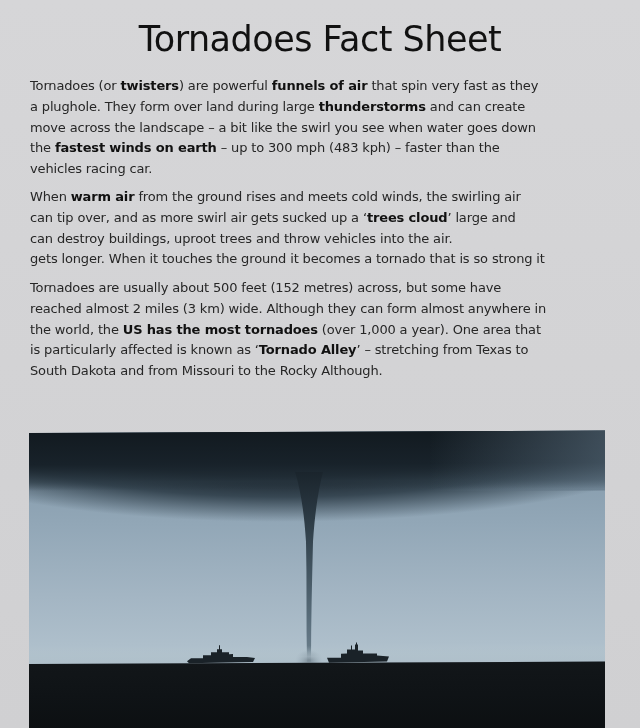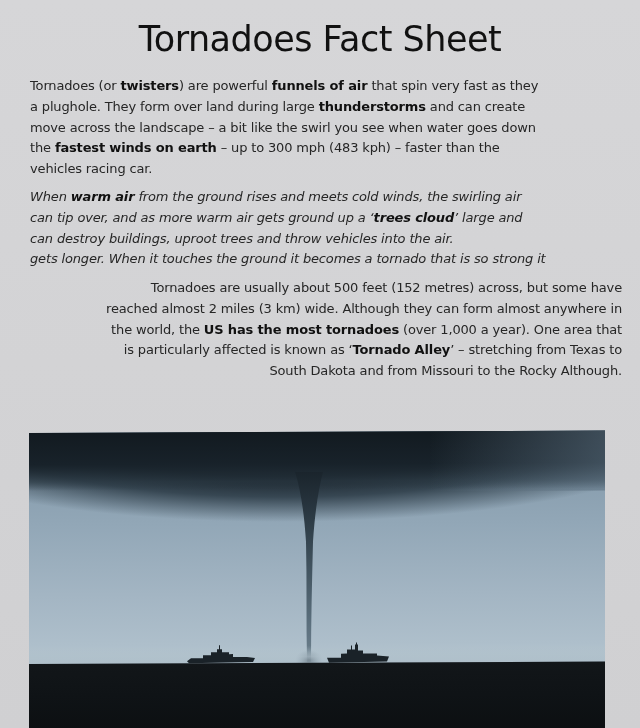--- a/index.html
+++ b/index.html
@@ -47,22 +47,22 @@
     }
     .para .line {
       display: block;
       white-space: nowrap;
     }
     .para b {
       font-weight: bold;
       color: #111;
     }
     #p1 { top: 76px; }
-    #p2 { top: 187px; font-style: italic; }
-    #p3 { top: 278px; text-align: right; }
+    #p2 { top: 187px; }
+    #p3 { top: 278px; }
 
     .photo {
       position: absolute;
       left: 29px;
       top: 433px;
       width: 576px;
       height: 300px;
       overflow: hidden;
       background: #8ea2b2;
       transform: skewY(-0.25deg);
@@ -129,21 +129,21 @@
 
   <p class="para" id="p1">
       <span class="line"><span>Tornadoes (or </span><b>twisters</b><span>) are powerful </span><b>funnels of air</b><span> that spin very fast as they</span></span>
       <span class="line"><span>a plughole. They form over land during large </span><b>thunderstorms</b><span> and can create</span></span>
       <span class="line"><span>move across the landscape – a bit like the swirl you see when water goes down</span></span>
       <span class="line"><span>the </span><b>fastest winds on earth</b><span> – up to 300 mph (483 kph) – faster than the</span></span>
       <span class="line"><span>vehicles racing car.</span></span>
     </p>
   <p class="para" id="p2">
       <span class="line"><span>When </span><b>warm air</b><span> from the ground rises and meets cold winds, the swirling air</span></span>
-      <span class="line"><span>can tip over, and as more warm air gets ground up a ‘</span><b>trees cloud</b><span>’ large and</span></span>
+      <span class="line"><span>can tip over, and as more swirl air gets sucked up a ‘</span><b>trees cloud</b><span>’ large and</span></span>
       <span class="line"><span>can destroy buildings, uproot trees and throw vehicles into the air.</span></span>
       <span class="line"><span>gets longer. When it touches the ground it becomes a tornado that is so strong it</span></span>
     </p>
   <p class="para" id="p3">
       <span class="line"><span>Tornadoes are usually about 500 feet (152 metres) across, but some have</span></span>
       <span class="line"><span>reached almost 2 miles (3 km) wide. Although they can form almost anywhere in</span></span>
       <span class="line"><span>the world, the </span><b>US has the most tornadoes</b><span> (over 1,000 a year). One area that</span></span>
       <span class="line"><span>is particularly affected is known as ‘</span><b>Tornado Alley</b><span>’ – stretching from Texas to</span></span>
       <span class="line"><span>South Dakota and from Missouri to the Rocky Although.</span></span>
     </p>

